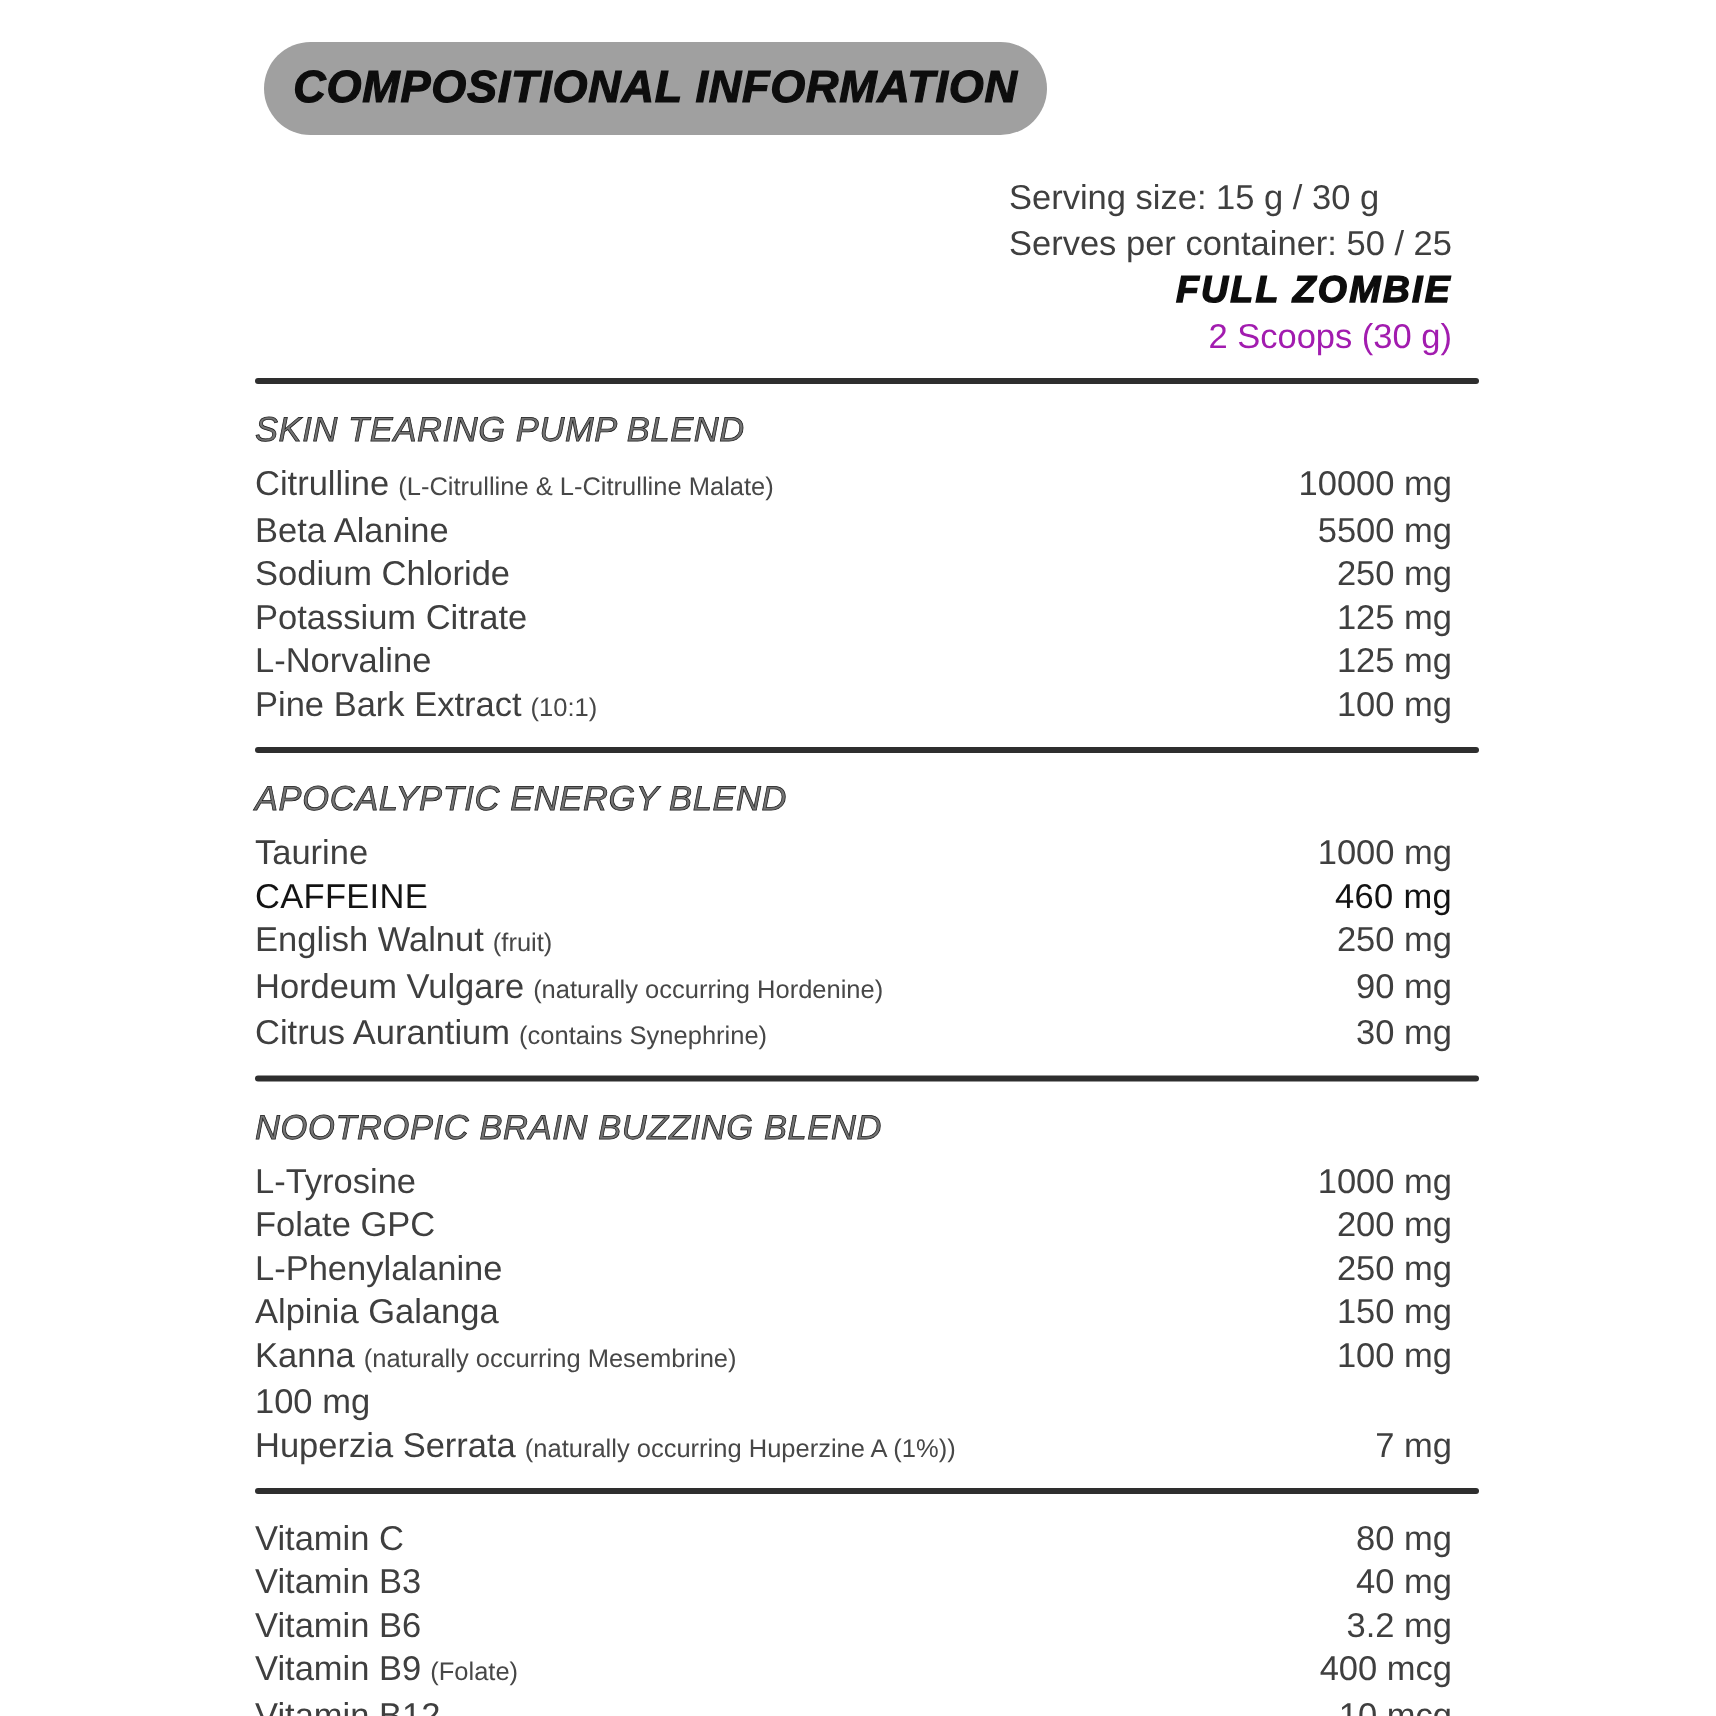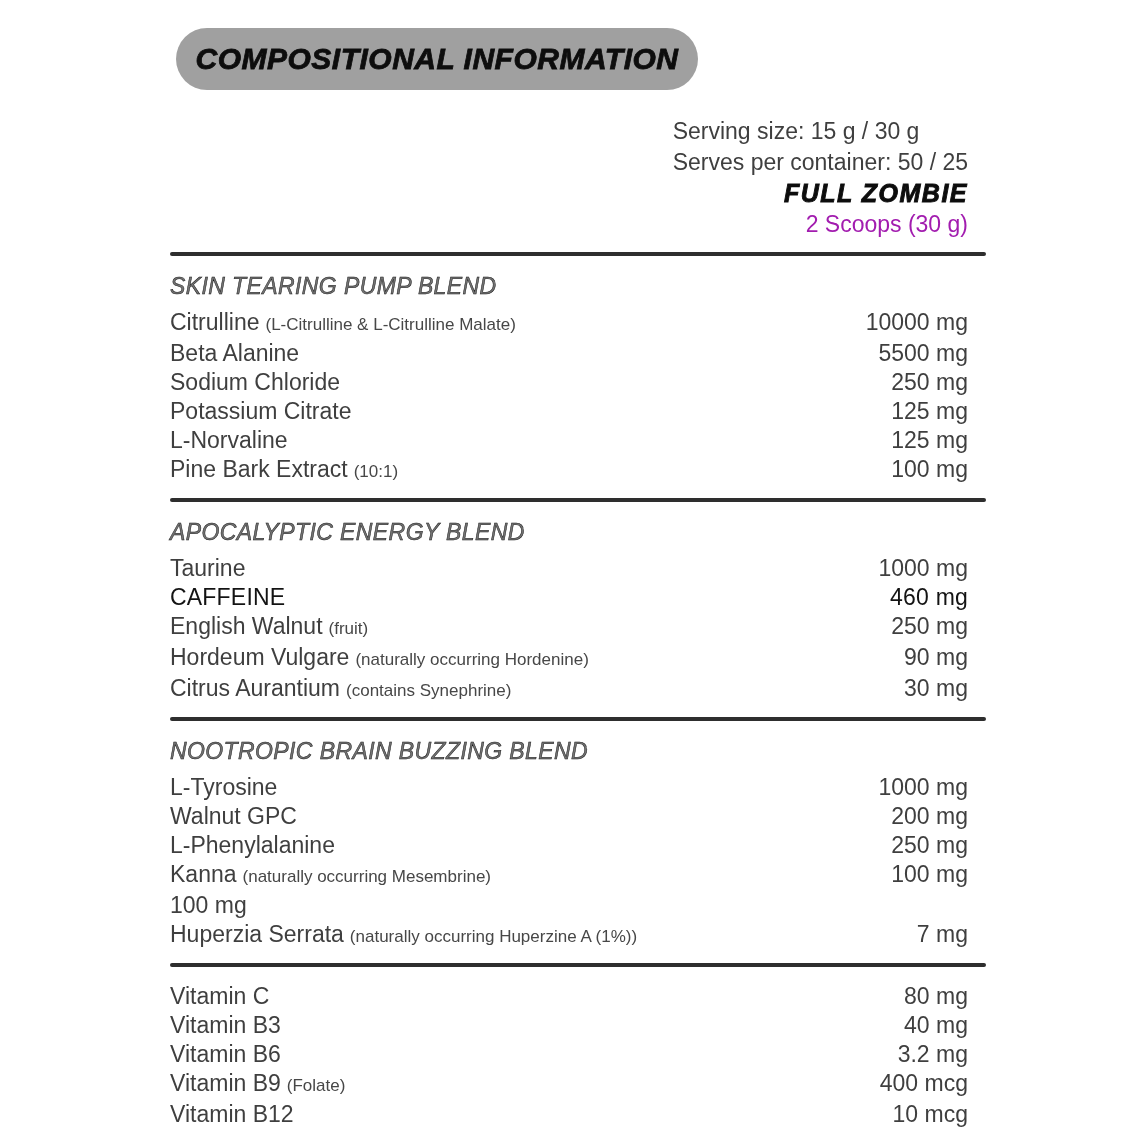--- a/index.html
+++ b/index.html
@@ -210,32 +210,38 @@
     <div class="rows">
   <div class="row">
     <div class="row-name">
       <span class="name">L-Tyrosine</span>
     </div>
     <div class="row-value">1000 mg</div>
   </div>
 
   <div class="row">
     <div class="row-name">
-      <span class="name">Walnut GPC</span>
+      <span class="name">Folate GPC</span>
     </div>
     <div class="row-value">200 mg</div>
   </div>
 
   <div class="row">
     <div class="row-name">
       <span class="name">L-Phenylalanine</span>
     </div>
     <div class="row-value">250 mg</div>
   </div>
 
+  <div class="row">
+    <div class="row-name">
+      <span class="name">Alpinia Galanga</span>
+    </div>
+    <div class="row-value">150 mg</div>
+  </div>
 
   <div class="row">
     <div class="row-name">
       <span class="name">Kanna</span><span class="note">(naturally occurring Mesembrine)</span>
     </div>
     <div class="row-value">100 mg</div>
   </div>
 
   <div class="row">
     <div class="row-value">100 mg</div>

